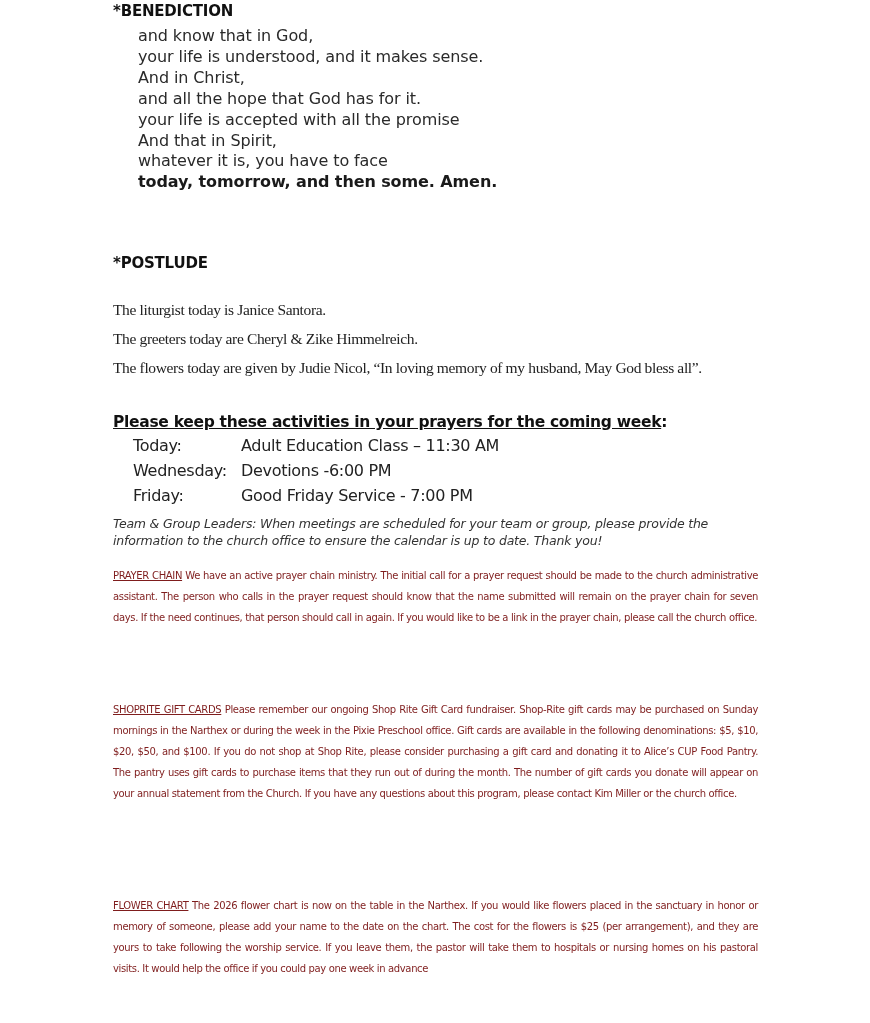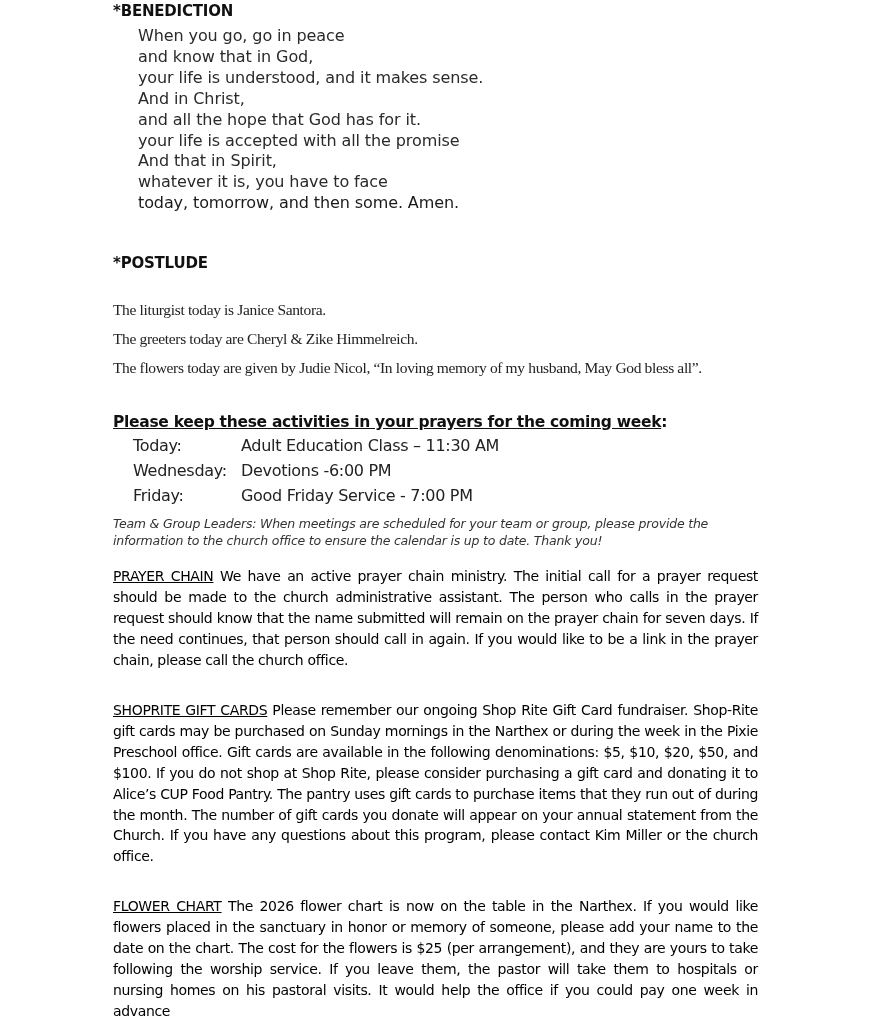--- a/index.html
+++ b/index.html
@@ -34,21 +34,21 @@
     .verse {
       position: absolute;
       top: 26px;
       left: 25px;
       font-size: 16px;
       line-height: 20.9px;
       color: #2a2a2a;
       letter-spacing: -0.1px;
     }
     .verse .line { display: block; white-space: nowrap; }
-    .verse .line.bold { font-weight: normal; color: #1a1a1a; }
+    .verse .line.bold { font-weight: bold; color: #1a1a1a; }
 
     .info {
       position: absolute;
       left: 0;
       font-size: 15.5px;
       line-height: 21px;
       color: #222;
       letter-spacing: -0.35px;
       width: 645px;
       font-family: Liberation Serif, serif;
@@ -94,40 +94,39 @@
       font-style: italic;
       color: #333;
       letter-spacing: -0.2px;
       width: 645px;
     }
 
     .para {
       position: absolute;
       left: 0;
       width: 645px;
-      font-size: 14px;
+      font-size: 10px;
       line-height: 20.9px;
-      color: #000000;
+      color: #7f1d1d;
       text-align: justify;
       letter-spacing: -0.35px;
     }
     .para .label { text-decoration: underline; }
     .para.p-prayer { top: 566px; }
     .para.p-shoprite { top: 700px; }
     .para.p-flower { top: 896px; }
   </style>
 </head>
 <body>
 
 <div class="page">
 
   <div class="heading h-bene">*BENEDICTION</div>
 
   <div class="verse">
-    <span class="line">When you go, go in peace</span>
     <span class="line">and know that in God,</span>
     <span class="line">your life is understood, and it makes sense.</span>
     <span class="line">And in Christ,</span>
     <span class="line">and all the hope that God has for it.</span>
     <span class="line">your life is accepted with all the promise</span>
     <span class="line">And that in Spirit,</span>
     <span class="line">whatever it is, you have to face</span>
     <span class="line bold">today, tomorrow, and then some. Amen.</span>
   </div>
 

